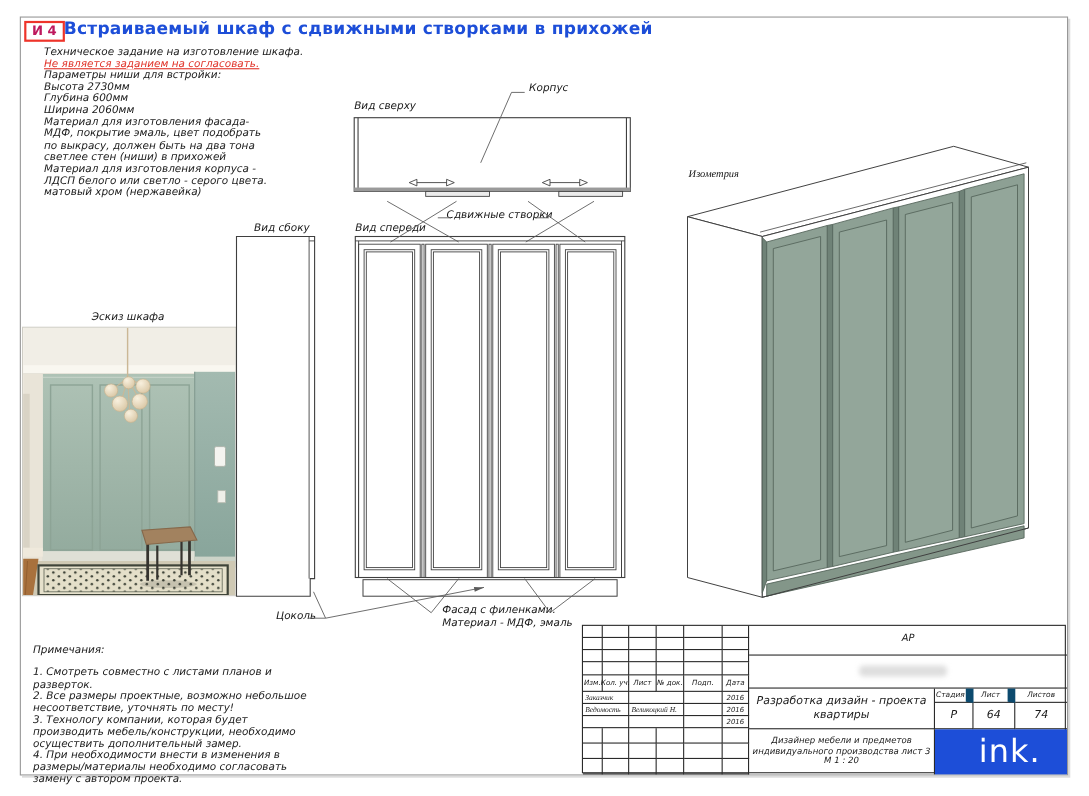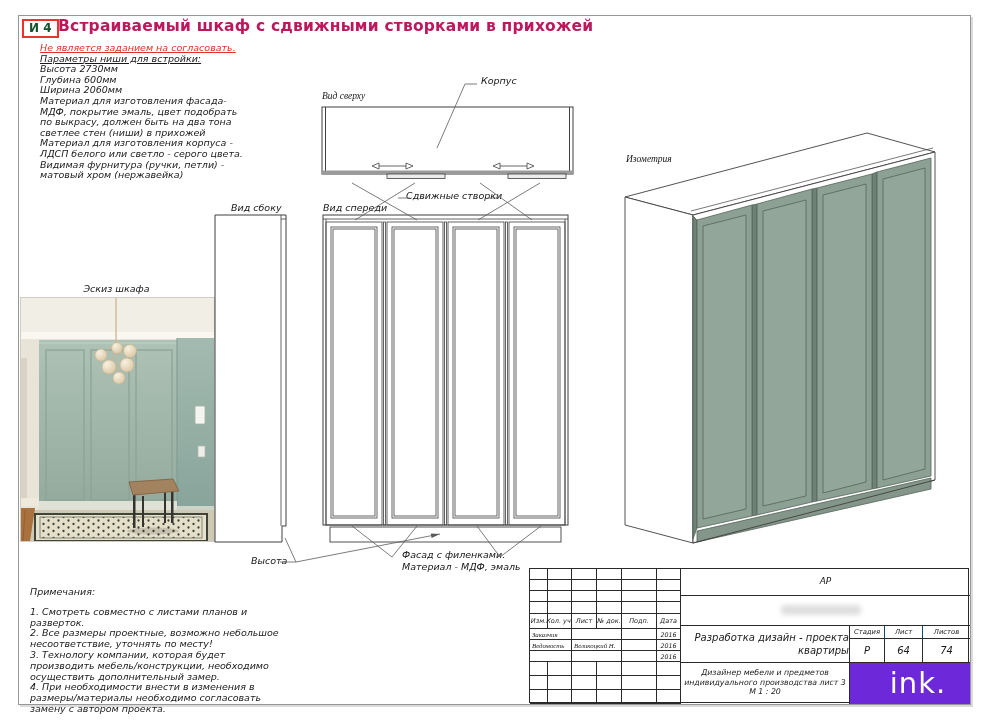--- a/index.html
+++ b/index.html
@@ -4,28 +4,28 @@
 <style>
   html,body{margin:0;padding:0;background:#ffffff;}
   #page{position:relative;width:990px;height:724px;background:#fff;overflow:hidden;
         font-family:"DejaVu Sans",sans-serif;color:#1a1a1a;}
   .abs{position:absolute;}
   
   #sheet-frame{left:18px;top:15px;width:951px;height:688px;border:1px solid #979797;
                box-shadow:2px 2px 0 rgba(0,0,0,.14);}
   
   #doc-code{left:22px;top:19px;height:15px;line-height:15px;padding:0 5px;
-            border:2px solid #ee342a;color:#14532d;font-weight:bold;font-size:12px;text-align:right;}
-  #doc-title{left:58px;top:17px;font-size:15.5px;font-weight:bold;color:#be185d;
+            border:2px solid #ee342a;color:#be185d;font-weight:bold;font-size:12px;text-align:right;}
+  #doc-title{left:58px;top:17px;font-size:15.5px;font-weight:bold;color:#1d4ed8;
              letter-spacing:.2px;white-space:nowrap;}
   
   #spec{left:40px;top:43px;width:290px;font-style:italic;font-size:9.5px;line-height:10.6px;}
   .spec-line{white-space:nowrap;}
   .spec-warning{color:#e03228;text-decoration:underline;}
-  .spec-underline{text-decoration:underline;}
+  .spec-underline{}
   
   .dlabel{position:absolute;font-style:italic;font-size:9.5px;line-height:11px;
           color:#161616;white-space:nowrap;}
   
   #notes{left:30px;top:587px;width:254px;font-style:italic;font-size:9.5px;line-height:10.8px;}
   #notes-heading{margin-bottom:9px;}
   
   #photo{left:20px;top:297px;width:193px;height:243px;border:1px solid #cfcdc5;box-sizing:content-box;}
   
   #stamp{left:529px;top:568px;width:440px;height:135px;border:1px solid #2a2a2a;
@@ -40,55 +40,55 @@
   .tb-cell.hdr{font-size:6.5px;}
   .tb-cell.left{justify-content:flex-start;padding-left:2px;font-size:6.8px;}
   .tb-cell.sp2{grid-column:span 2;font-family:Liberation Serif, serif;}
   .stamp-cell{position:absolute;border-color:#2a2a2a;}
   #cell-ar{left:151px;top:0;width:289px;height:27px;border-bottom:1px solid #2a2a2a;
            text-align:center;font-size:9px;padding-top:7px;}
   #cell-erased{left:151px;top:27px;width:289px;height:30px;border-bottom:1px solid #2a2a2a;}
   #erased-smudge{position:absolute;left:100px;top:9px;width:80px;height:10px;
                  background:#dedede;filter:blur(2.5px);border-radius:4px;}
   #cell-project{left:151px;top:57px;width:169px;height:37px;border-right:1px solid #2a2a2a;
-                border-bottom:1px solid #2a2a2a;text-align:right;font-size:10px;
+                border-bottom:1px solid #2a2a2a;text-align:center;font-size:10px;
                 line-height:12.5px;padding-top:6px;}
-  .stage-hdr{top:57px;height:13px;border-right:1px solid #0c4a6e;border-bottom:1px solid #2a2a2a;
+  .stage-hdr{top:57px;height:13px;border-right:7px solid #0c4a6e;border-bottom:1px solid #2a2a2a;
              font-size:6.8px;display:flex;align-items:center;justify-content:center;}
   .stage-val{top:70px;height:24px;border-right:1px solid #2a2a2a;border-bottom:1px solid #2a2a2a;
              font-size:10px;display:flex;align-items:center;justify-content:center;}
   #cell-doc{left:151px;top:94px;width:169px;height:41px;border-right:1px solid #2a2a2a;
             text-align:center;font-size:7.8px;line-height:9.6px;padding-top:5px;}
-  #cell-logo{left:320px;top:94px;width:120px;height:41px;background:#6d28d9;color:#fff;
+  #cell-logo{left:320px;top:94px;width:120px;height:41px;background:#1d4ed8;color:#fff;
              font-style:normal;font-size:29px;line-height:40px;text-align:center;
              letter-spacing:1px;padding-left:16px;}
 </style>
 </head>
 <body>
 
 <div id="page">
 
   <div class="abs" id="sheet-frame"></div>
 
   <div class="abs" id="doc-code">И 4</div>
   <div class="abs" id="doc-title">Встраиваемый шкаф с сдвижными створками в прихожей</div>
 
   <div class="abs" id="spec">
+    <div class="spec-line">Техническое задание на изготовление шкафа.</div>
     <div class="spec-line spec-warning">Не является заданием на согласовать.</div>
     <div class="spec-line spec-underline">Параметры ниши для встройки:</div>
     <div class="spec-line">Высота 2730мм</div>
     <div class="spec-line">Глубина 600мм</div>
     <div class="spec-line">Ширина 2060мм</div>
     <div class="spec-line">Материал для изготовления фасада-</div>
     <div class="spec-line">МДФ, покрытие эмаль, цвет подобрать</div>
     <div class="spec-line">по выкрасу, должен быть на два тона</div>
     <div class="spec-line">светлее стен (ниши) в прихожей</div>
     <div class="spec-line">Материал для изготовления корпуса -</div>
     <div class="spec-line">ЛДСП белого или светло - серого цвета.</div>
-    <div class="spec-line">Видимая фурнитура (ручки, петли) -</div>
     <div class="spec-line">матовый хром (нержавейка)</div>
   </div>
 
   <div class="dlabel" style="left:20px;top:283px;width:193px;text-align:center;">Эскиз шкафа</div>
   <svg class="abs" id="photo" viewBox="0 0 193 243">
     <defs>
       <linearGradient id="gWard" x1="0" y1="0" x2="0" y2="1">
         <stop offset="0" stop-color="#aec2b5"></stop>
           <stop offset="1" stop-color="#92aa9d"></stop>
       </linearGradient>
@@ -147,28 +147,28 @@
         <rect x="150" y="192" width="2.5" height="33" fill="#35332e"></rect>
         <rect x="121" y="198" width="2" height="31" fill="#35332e"></rect>
         <rect x="143" y="194" width="2" height="31" fill="#35332e"></rect>
         <polygon points="108,184 152,181 158,193 112,197" fill="#a2825f" stroke="#86684a" stroke-width="1"></polygon>
       </g>
       <rect x="174" y="108" width="10" height="18" rx="1.5" fill="#f4f4f0" stroke="#aab0a6" stroke-width="0.8"></rect>
       <rect x="177" y="148" width="7" height="11" fill="#efefe9" stroke="#b5bab0" stroke-width="0.8"></rect>
     </g>
   </svg>
 
-  <div class="dlabel" style="left:322px;top:91px;font-family:Liberation Serif, serif;">Вид сверху</div>
+  <div class="dlabel" style="left:322px;top:91px;">Вид сверху</div>
   <div class="dlabel" style="left:231px;top:202px;">Вид сбоку</div>
   <div class="dlabel" style="left:323px;top:202px;">Вид спереди</div>
   <div class="dlabel" style="left:626px;top:154px;font-family:Liberation Serif, serif;">Изометрия</div>
 
   <div class="dlabel" style="left:481px;top:75px;">Корпус</div>
   <div class="dlabel" style="left:406px;top:190px;">Сдвижные створки</div>
-  <div class="dlabel" style="left:251px;top:555px;">Высота</div>
+  <div class="dlabel" style="left:251px;top:555px;">Цоколь</div>
   <div class="dlabel" style="left:402px;top:549px;">Фасад с филенками.</div>
   <div class="dlabel" style="left:402px;top:561px;text-align:right;">Материал - МДФ, эмаль</div>
 
   <svg class="abs" style="left:200px;top:60px;" width="780" height="520" viewBox="0 0 780 520">
     <g stroke="#3f3f3f" stroke-width="1" fill="none">
 
       <g>
         <rect x="122" y="47" width="251" height="67" fill="#ffffff"></rect>
         <line x1="125.5" y1="47" x2="125.5" y2="113"></line>
         <line x1="369.5" y1="47" x2="369.5" y2="113"></line>

